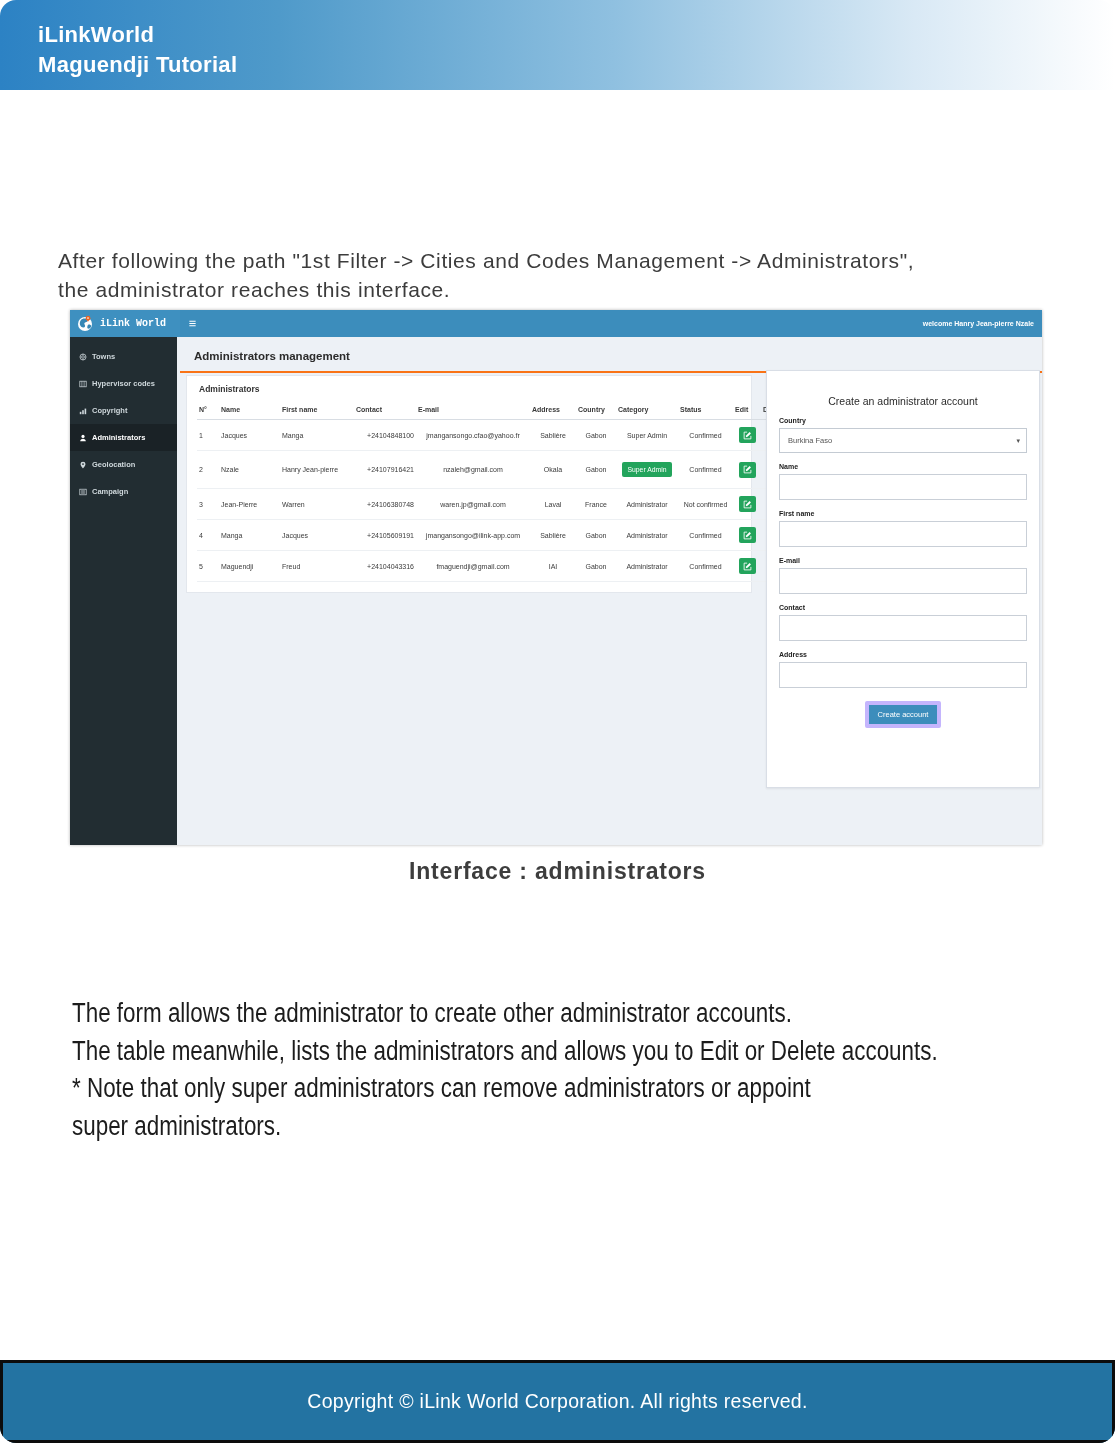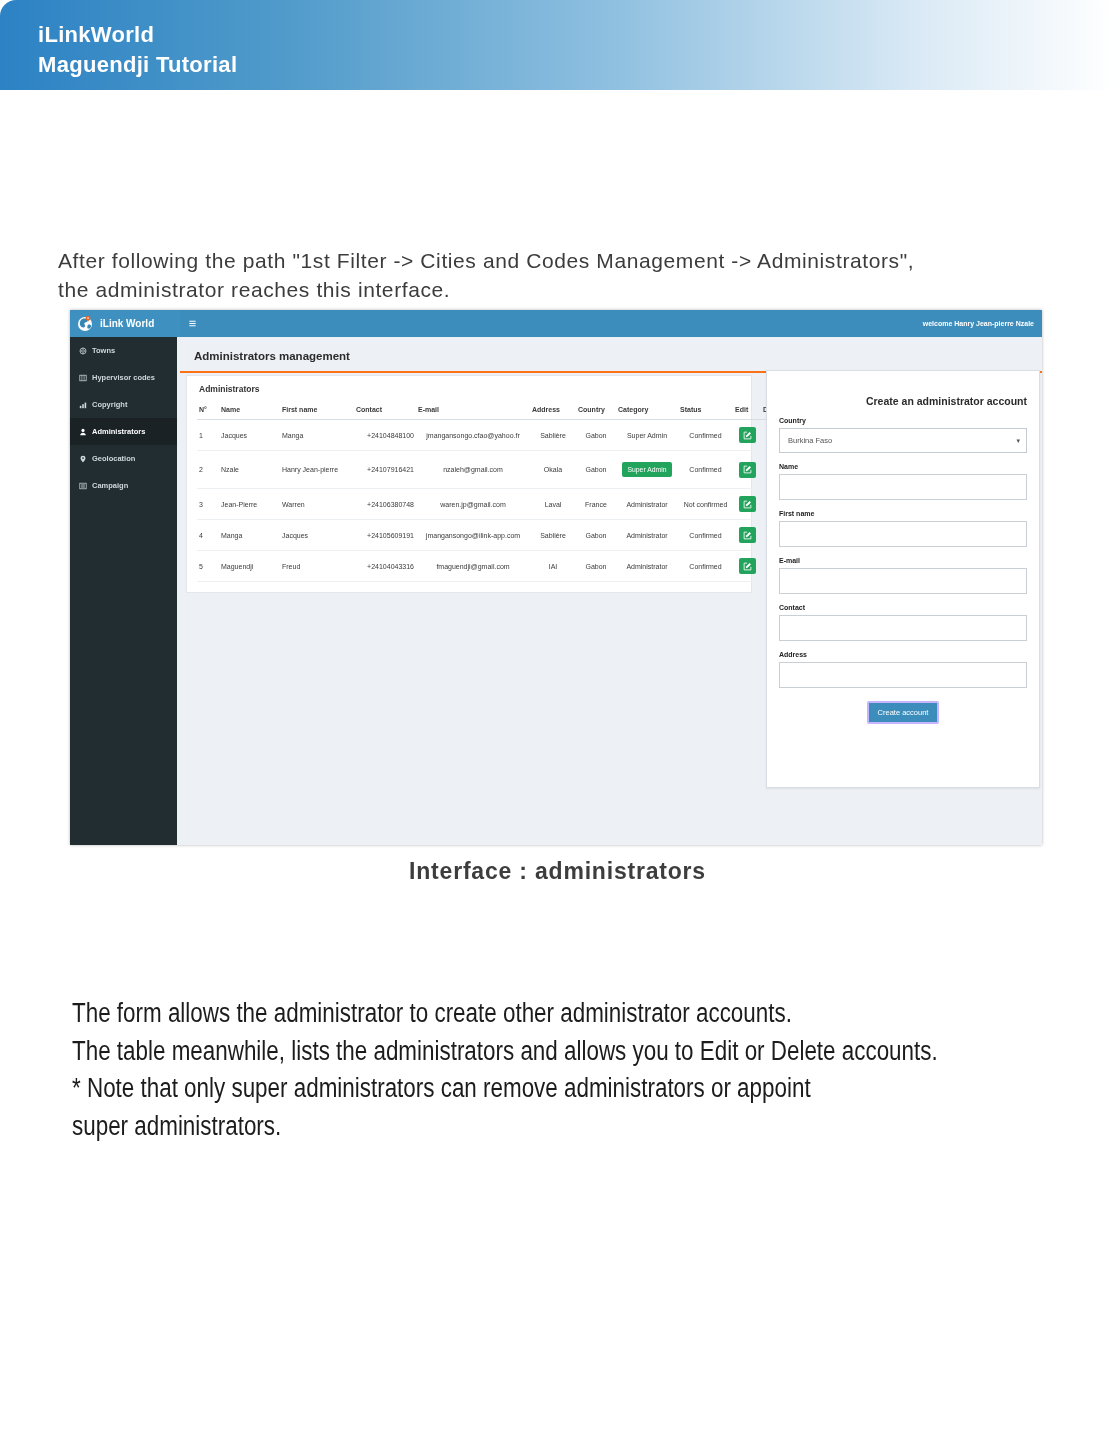--- a/index.html
+++ b/index.html
@@ -25,28 +25,28 @@
   
   .footer{position:absolute;left:0;right:0;top:1360px;bottom:0;box-sizing:border-box;
           background:#2373a2;border:3px solid #0c0c0c;display:flex;align-items:center;
           justify-content:center;color:#fff;font-size:19.5px;letter-spacing:.3px;}
 
   
   .shot{position:absolute;left:70px;top:310px;width:972px;height:535px;background:#edf1f6;
         box-shadow:0 0 3px rgba(0,0,0,.3);}
   .nav{position:absolute;top:0;left:0;right:0;height:27px;display:flex;background:#3c8dbc;}
   .logo{width:110px;box-sizing:border-box;display:flex;align-items:center;gap:6px;
-        padding-left:7px;background:#3e90c0;cursor:pointer;}
+        padding-left:7px;background:#3e90c0;cursor:pointer;font-family:Liberation Mono, monospace;}
   .logo-text{color:#fff;font-weight:bold;font-size:10px;}
   .nav-main{flex:1;display:flex;align-items:center;justify-content:space-between;padding:0 8px;}
   .burger{cursor:pointer;display:flex;align-items:center;}
   .welcome{color:#fff;font-weight:bold;font-size:7px;}
 
   .sidebar{position:absolute;top:27px;left:0;bottom:0;width:107px;background:#222d32;
-           box-sizing:border-box;}
+           padding-top:6px;box-sizing:border-box;}
   .sb-item{display:flex;align-items:center;gap:5px;height:27px;padding-left:9px;
            color:#cfd8dc;font-size:7.5px;font-weight:bold;cursor:pointer;}
   .sb-item.active{background:#1a2226;color:#fff;}
   .sb-ico{display:flex;align-items:center;}
 
   .content{position:absolute;left:110px;top:27px;right:0;bottom:0;}
   .content-heading{padding:13px 14px 9px;font-size:11.5px;font-weight:bold;color:#2b2b2b;
                    border-bottom:2px solid #f97316;}
 
   .table-panel{position:absolute;left:6px;top:38px;width:566px;background:#fff;z-index:2;
@@ -65,28 +65,28 @@
   .cat-btn{display:inline-block;background:#23a45c;color:#fff;padding:4px 6px;border-radius:2px;
            font-size:6.8px;cursor:pointer;}
   .mini-btn{width:17px;height:16px;border:none;border-radius:2px;display:inline-flex;
             align-items:center;justify-content:center;padding:0;cursor:pointer;}
   .mini-btn.green{background:#23a45c;}
   .mini-btn.red{background:#e2493b;}
 
   .form-panel{position:absolute;left:586px;top:33px;width:274px;height:418px;background:#fff;z-index:2;
               border:1px solid #d9dee6;box-shadow:0 1px 2px rgba(0,0,0,.07);box-sizing:border-box;
               padding:10px 12px;}
-  .form-title{text-align:right;font-size:10.5px;font-weight:bold;color:#2b2b2b;margin:14px 0 8px;}
+  .form-title{text-align:center;font-size:10.5px;font-weight:normal;color:#2b2b2b;margin:14px 0 8px;}
   .f-label{display:block;font-size:7px;font-weight:bold;color:#222;margin:10px 0 4px;}
   .sel{position:relative;height:23px;border:1px solid #c4cbd3;display:flex;align-items:center;
        padding:0 8px;font-size:7.5px;color:#555;background:#fff;cursor:pointer;}
   .sel-arrow{position:absolute;right:6px;font-size:7px;color:#555;}
   .f-input{display:block;width:100%;height:26px;border:1px solid #c9cfd7;box-sizing:border-box;
            background:#fff;font-size:7.5px;padding:0 6px;font-family:inherit;}
-  .btn-create{display:block;margin:13px auto 0;background:#3c8dbc;color:#fff;border:2px solid #c4b5fd;
+  .btn-create{display:block;margin:13px auto 0;background:#3c8dbc;color:#fff;border:4px solid #c4b5fd;
               border-radius:2px;font-size:7.5px;padding:5px 9px;cursor:pointer;font-family:inherit;}
 </style>
 </head>
 <body>
 
 <div class="page">
 
   <header class="banner">
     <div>iLinkWorld</div>
     <div>Maguendji Tutorial</div>
@@ -344,13 +344,16 @@
 
   <div class="caption">Interface : administrators</div>
 
   <div class="notes" id="notes">
       <div>The form allows the administrator to create other administrator accounts.</div>
       <div>The table meanwhile, lists the administrators and allows you to Edit or Delete accounts.</div>
       <div>* Note that only super administrators can remove administrators or appoint</div>
       <div>super administrators.</div>
     </div>
 
+  <footer class="footer">
+    <span>Copyright © iLink World Corporation. All rights reserved.</span>
+  </footer>
 </div>
 
 </body></html>

